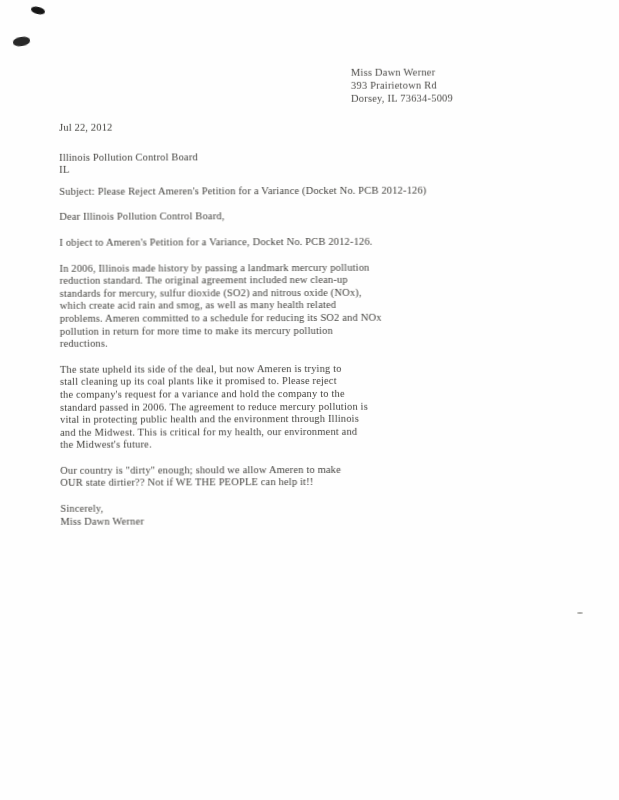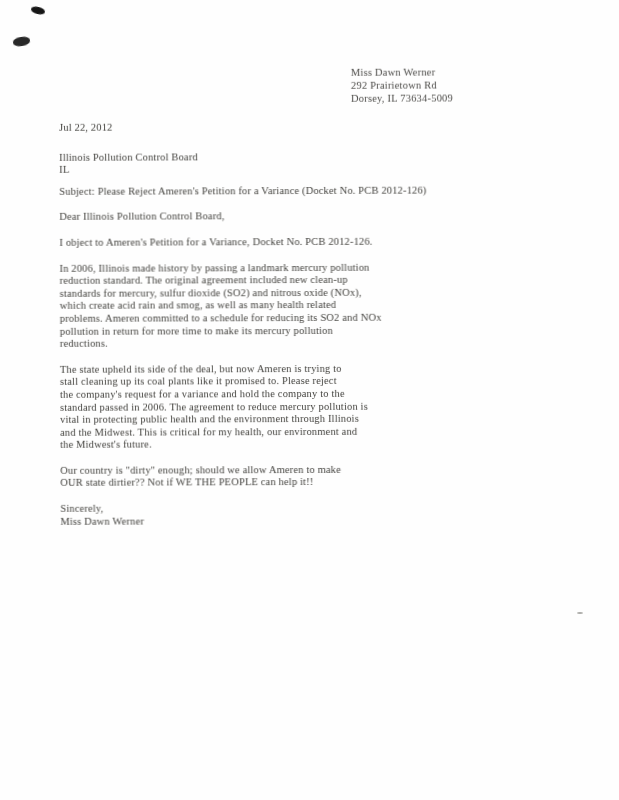--- a/index.html
+++ b/index.html
@@ -70,21 +70,21 @@
 <div class="sheet">
 
   <div class="artifact artifact-1"></div>
   <div class="artifact artifact-2"></div>
   <div class="artifact artifact-3"></div>
 
   <div class="scan-layer">
 
     <div class="sender-block">
       <div>Miss Dawn Werner</div>
-      <div>292 Prairietown Rd</div>
+      <div>393 Prairietown Rd</div>
       <div>Dorsey, IL 73634-5009</div>
     </div>
 
     <div class="content">
 
       <div class="block-date">Jul 22, 2012</div>
 
       <div class="block-recipient">
         <div>Illinois Pollution Control Board</div>
         <div>IL</div>

